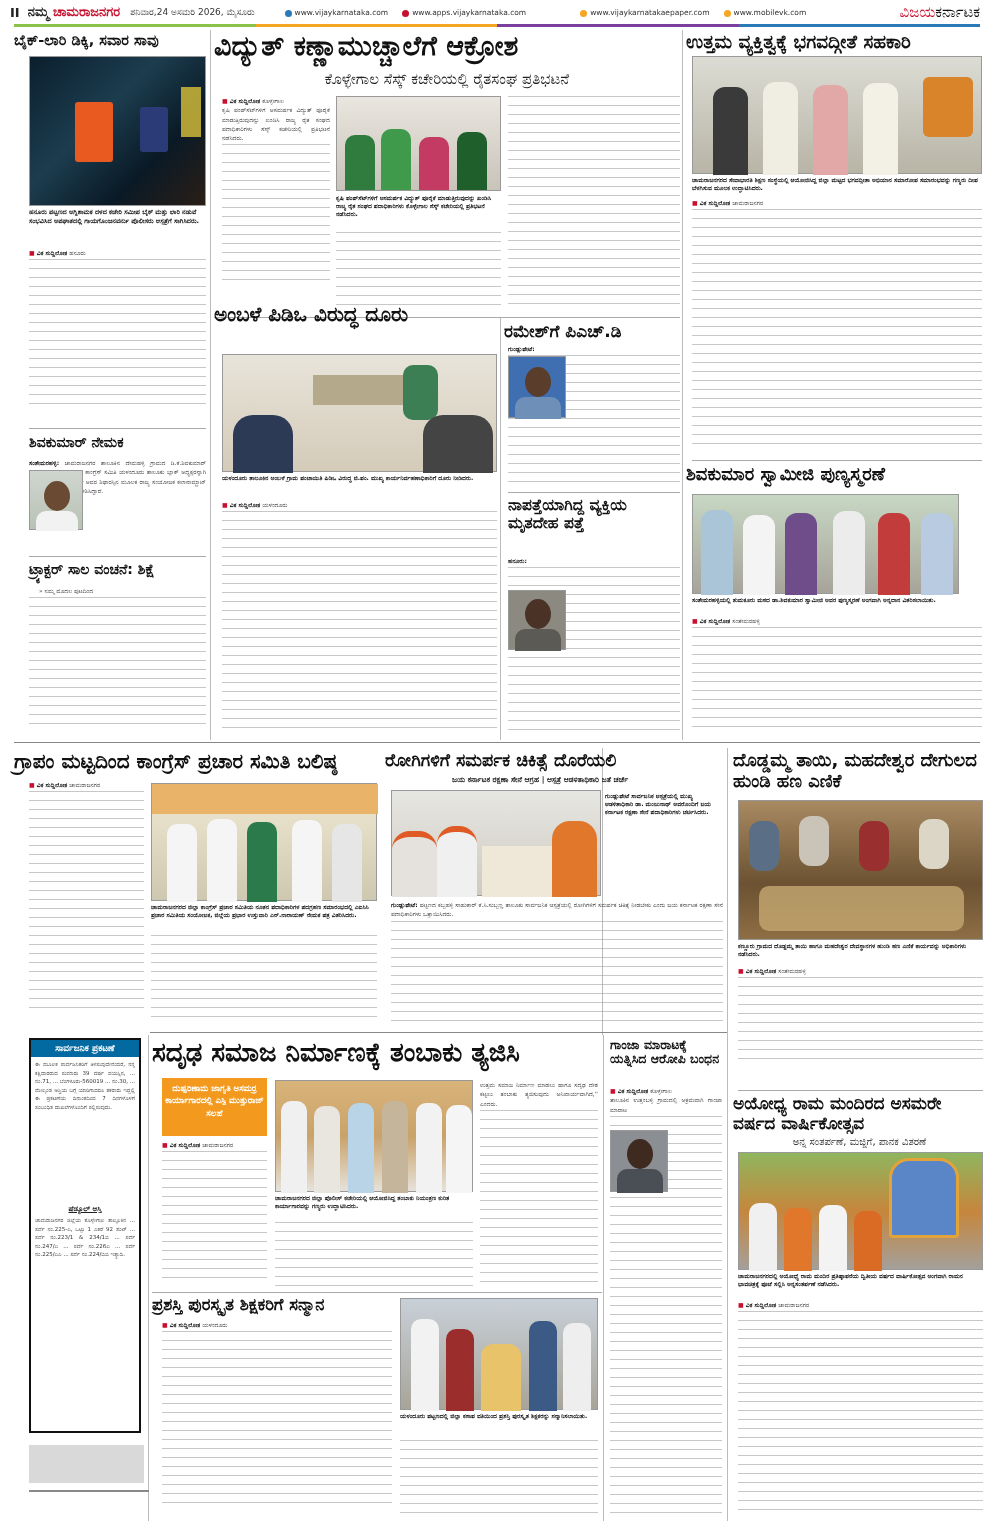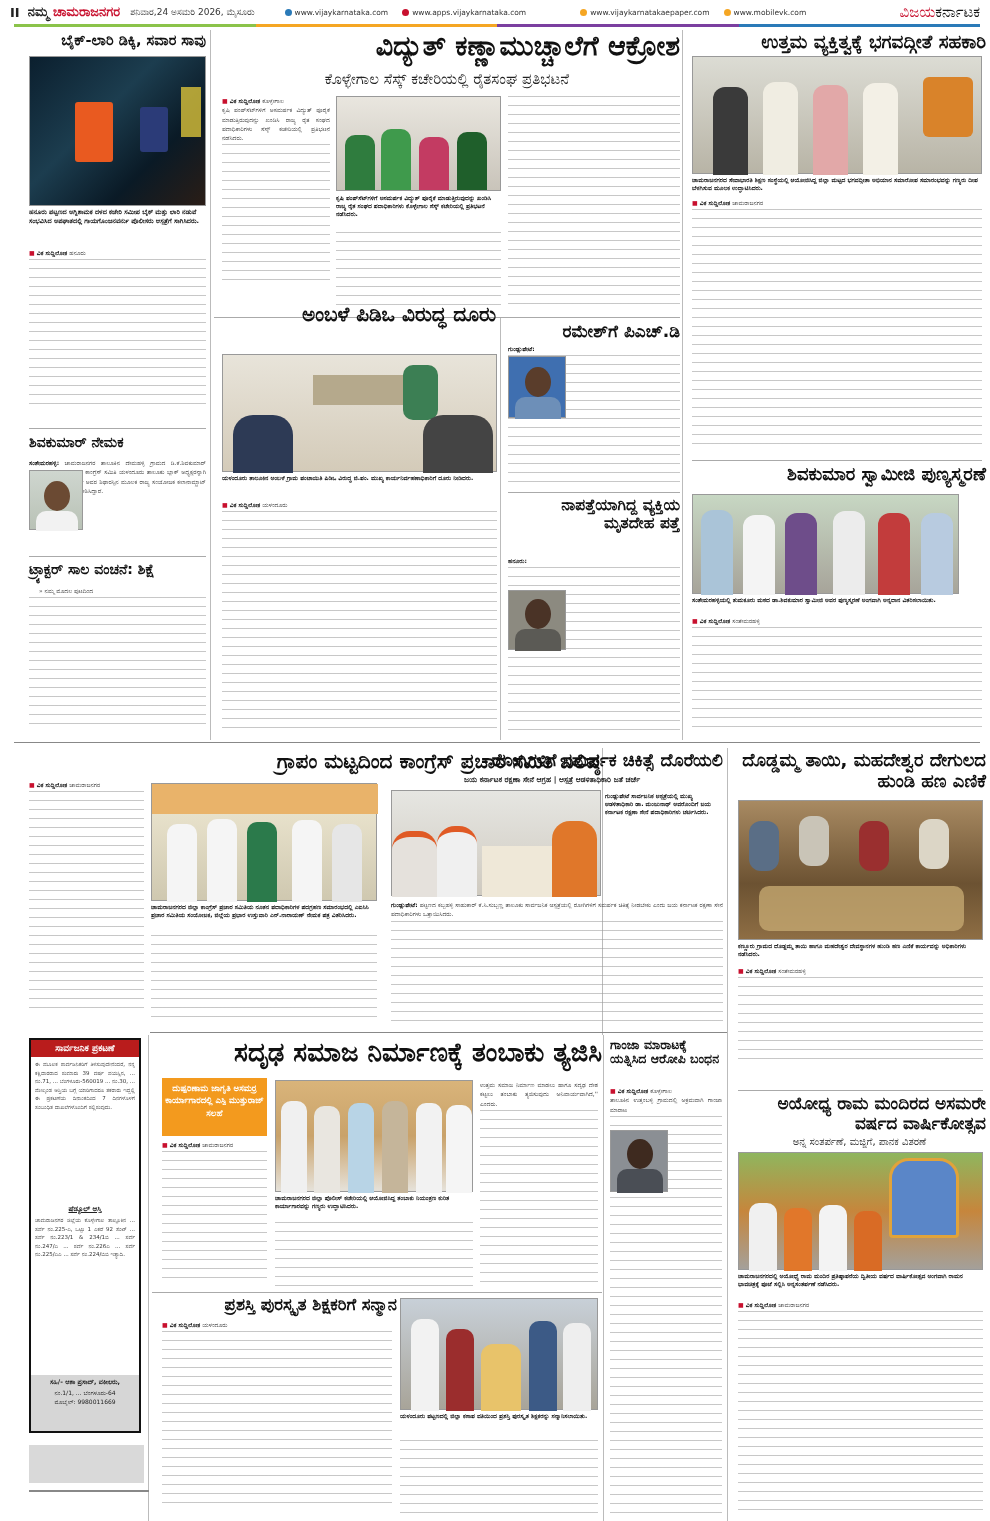--- a/index.html
+++ b/index.html
@@ -2,39 +2,39 @@
 <html><head>
 <meta charset="utf-8">
 <style>
   * { box-sizing: border-box; margin: 0; padding: 0; }
   body { width: 990px; height: 1521px; background: #fff; font-family: "DejaVu Sans", sans-serif; color: #222; position: relative; overflow: hidden; }
   .masthead { position: absolute; left: 0; top: 0; width: 990px; height: 24px; display: flex; align-items: center; padding: 0 10px; font-size: 10px; }
   .masthead .pg { font-weight: bold; font-size: 13px; margin-right: 8px; }
   .masthead .nammu { font-weight: bold; font-size: 13px; }
   .masthead .region { font-weight: bold; font-size: 13px; color: #c8102e; margin-left: 4px; margin-right: 10px; }
   .masthead .date { font-size: 9px; color: #333; margin-right: 30px; }
-  .masthead .link { font-size: 7.5px; color: #333; margin-right: 14px; display: flex; align-items: center; gap: 3px; }
+  .masthead .link { font-size: 7.5px; color: #333; margin-right: 14px; display: flex; align-items: flex-end; gap: 3px; }
   .masthead .dot { width: 7px; height: 7px; border-radius: 50%; display: inline-block; }
   .masthead .brand { margin-left: auto; font-weight: normal; font-size: 15px; color: #111; }
   .masthead .brand .b1 { color: #c8102e; }
   .strip { position: absolute; top: 24px; left: 14px; height: 3px; width: 966px; display: flex; }
   .strip div { flex: 1; }
   .abs { position: absolute; }
-  .hl { font-weight: bold; color: #111; line-height: 1.15; text-align: right; }
+  .hl { font-weight: bold; color: #111; line-height: 1.15; text-align: left; }
   .sub { text-align: center; color: #222; }
   .photo { position: absolute; border: 1px solid #999; }
   .cap { position: absolute; font-size: 6.5px; font-weight: bold; line-height: 1.35; color: #111; }
   .body { position: absolute; font-size: 6px; line-height: 1.55; color: #333; text-align: justify; overflow: hidden; }
   .dateline { font-weight: bold; color: #111; }
   .bullet { color: #c8102e; font-weight: bold; }
   .rule { position: absolute; background: #aaa; }
   .vrule { position: absolute; width: 1px; background: #bbb; }
   .lines { background: repeating-linear-gradient(to bottom, #9a9a9a 0 1px, transparent 1px 9px); opacity: .55; }
   .notice { position: absolute; left: 29px; top: 1038px; width: 112px; height: 395px; border: 2px solid #111; background: #fff; }
-  .notice .nh { background: #b91c1c; color: #fff; font-weight: bold; font-size: 9px; text-align: center; padding: 3px 0; }
+  .notice .nh { background: #0369a1; color: #fff; font-weight: bold; font-size: 9px; text-align: center; padding: 3px 0; }
   .notice .nsub { font-size: 7px; font-weight: bold; text-align: center; text-decoration: underline; margin-top: 3px; }
   .notice .nfoot { position: absolute; left: 0; right: 0; bottom: 0; height: 56px; background: #d6d6d6; font-size: 6px; text-align: center; padding: 3px; line-height: 1.5; }
   .orange-box { position: absolute; left: 162px; top: 1078px; width: 105px; height: 58px; background: #f39a1e; color: #fff; font-weight: bold; font-size: 8.5px; text-align: center; line-height: 1.45; padding-top: 4px; }
 </style>
 </head>
 <body>
 
 <div class="masthead">
   <span class="pg">II</span>
   <span class="nammu">ನಮ್ಮ</span>
@@ -196,21 +196,21 @@
   <div style="position:absolute;left:15px;top:40px;width:30px;height:78px;background:#f5f5f5;border-radius:10px 10px 0 0"></div>
   <div style="position:absolute;left:55px;top:35px;width:30px;height:83px;background:#f5f5f5;border-radius:10px 10px 0 0"></div>
   <div style="position:absolute;left:95px;top:38px;width:30px;height:80px;background:#2b7a4b;border-radius:10px 10px 0 0"></div>
   <div style="position:absolute;left:140px;top:36px;width:30px;height:82px;background:#f5f5f5;border-radius:10px 10px 0 0"></div>
   <div style="position:absolute;left:180px;top:40px;width:30px;height:78px;background:#e6e6e6;border-radius:10px 10px 0 0"></div>
 </div>
 <div class="cap" style="left:151px;top:903px;width:226px;font-size:6px">ಚಾಮರಾಜನಗರದ ಜಿಲ್ಲಾ ಕಾಂಗ್ರೆಸ್ ಪ್ರಚಾರ ಸಮಿತಿಯ ನೂತನ ಪದಾಧಿಕಾರಿಗಳ ಪದಗ್ರಹಣ ಸಮಾರಂಭದಲ್ಲಿ ಎಐಸಿಸಿ ಪ್ರಚಾರ ಸಮಿತಿಯ ಸಂಯೋಜಕ, ಜಿಲ್ಲೆಯ ಪ್ರಭಾರ ಉಸ್ತುವಾರಿ ಎನ್.ನಾರಾಯಣ್ ನೇಮಕ ಪತ್ರ ವಿತರಿಸಿದರು.</div>
 <div class="body lines" style="left:151px;top:935px;width:226px;height:90px"></div>
 
 <div class="abs hl" style="left:385px;top:750px;width:338px;font-size:17.5px">ರೋಗಿಗಳಿಗೆ ಸಮರ್ಪಕ ಚಿಕಿತ್ಸೆ ದೊರೆಯಲಿ</div>
-<div class="abs sub" style="left:383px;top:775px;width:338px;font-size:7.5px;font-weight:bold">ಜಯ ಕರ್ನಾಟಕ ರಕ್ಷಣಾ ಸೇನೆ ಆಗ್ರಹ | ಆಸ್ಪತ್ರೆ ಆಡಳಿತಾಧಿಕಾರಿ ಜತೆ ಚರ್ಚೆ</div>
+<div class="abs sub" style="left:371px;top:775px;width:338px;font-size:7.5px;font-weight:bold">ಜಯ ಕರ್ನಾಟಕ ರಕ್ಷಣಾ ಸೇನೆ ಆಗ್ರಹ | ಆಸ್ಪತ್ರೆ ಆಡಳಿತಾಧಿಕಾರಿ ಜತೆ ಚರ್ಚೆ</div>
 <div class="photo" style="left:391px;top:790px;width:210px;height:106px;background:linear-gradient(#e6e6e2,#cfcac0)">
   <div style="position:absolute;left:0;top:40px;width:45px;height:66px;background:#e5e1dc;border-radius:18px 18px 0 0;border-top:6px solid #e05a25"></div>
   <div style="position:absolute;left:45px;top:35px;width:40px;height:71px;background:#f0f0f0;border-radius:18px 18px 0 0;border-top:6px solid #e05a25"></div>
   <div style="position:absolute;left:90px;top:55px;width:70px;height:51px;background:#efe8d8"></div>
   <div style="position:absolute;left:160px;top:30px;width:45px;height:76px;background:#e0772a;border-radius:18px 18px 0 0"></div>
 </div>
 <div class="cap" style="left:605px;top:792px;width:118px;font-size:6px">ಗುಂಡ್ಲುಪೇಟೆ ಸಾರ್ವಜನಿಕ ಆಸ್ಪತ್ರೆಯಲ್ಲಿ ಮುಖ್ಯ ಆಡಳಿತಾಧಿಕಾರಿ ಡಾ. ಮಂಜುನಾಥ್ ಅವರೊಂದಿಗೆ ಜಯ ಕರ್ನಾಟಕ ರಕ್ಷಣಾ ಸೇನೆ ಪದಾಧಿಕಾರಿಗಳು ಚರ್ಚಿಸಿದರು.</div>
 <div class="body" style="left:391px;top:900px;width:332px;height:125px">
   <span class="dateline">ಗುಂಡ್ಲುಪೇಟೆ:</span> <span>ಪಟ್ಟಣದ ಕಬ್ಬಹಳ್ಳಿ ಸಾಹುಕಾರ್ ಕೆ.ಸಿ.ಸುಬ್ಬಣ್ಣ ತಾಲೂಕು ಸಾರ್ವಜನಿಕ ಆಸ್ಪತ್ರೆಯಲ್ಲಿ ರೋಗಿಗಳಿಗೆ ಸಮರ್ಪಕ ಚಿಕಿತ್ಸೆ ನೀಡಬೇಕು ಎಂದು ಜಯ ಕರ್ನಾಟಕ ರಕ್ಷಣಾ ಸೇನೆ ಪದಾಧಿಕಾರಿಗಳು ಒತ್ತಾಯಿಸಿದರು.</span>
   <div class="lines" style="height:100px;margin-top:2px"></div>
@@ -231,25 +231,20 @@
 </div>
 <div class="rule" style="left:738px;top:1090px;width:245px;height:1px"></div>
 
 <div class="rule" style="left:150px;top:1032px;width:577px;height:1px;background:#888"></div>
 
 <div class="notice">
   <div class="nh">ಸಾರ್ವಜನಿಕ ಪ್ರಕಟಣೆ</div>
   <div class="body" style="position:relative;padding:3px 4px;height:145px;font-size:5.5px">ಈ ಮೂಲಕ ಸಾರ್ವಜನಿಕರಿಗೆ ತಿಳಿಸುವುದೇನೆಂದರೆ, ನನ್ನ ಕಕ್ಷಿದಾರರಾದ ಸುಮಾರು 39 ವರ್ಷ ವಯಸ್ಸಿನ, ... ನಂ.71, ... ಬೆಂಗಳೂರು-560019 ... ನಂ.30, ... ಮೇಲ್ಕಂಡ ಆಸ್ತಿಯ ಬಗ್ಗೆ ಯಾರಿಗಾದರೂ ತಕರಾರು ಇದ್ದಲ್ಲಿ ಈ ಪ್ರಕಟಣೆಯ ದಿನಾಂಕದಿಂದ 7 ದಿನಗಳೊಳಗೆ ಸಂಬಂಧಿತ ದಾಖಲೆಗಳೊಂದಿಗೆ ಸಲ್ಲಿಸುವುದು.</div>
   <div class="nsub">ಷೆಡ್ಯೂಲ್ ಆಸ್ತಿ</div>
   <div class="body" style="position:relative;padding:3px 4px;height:125px;font-size:5.5px">ಚಾಮರಾಜನಗರ ಜಿಲ್ಲೆಯ ಕೊಳ್ಳೇಗಾಲ ತಾಲ್ಲೂಕಿನ ... ಸರ್ವೆ ನಂ.225-ಎ, ಒಟ್ಟು 1 ಎಕರೆ 92 ಸೆಂಟ್ ... ಸರ್ವೆ ನಂ.223/1 &amp; 234/1ಬಿ ... ಸರ್ವೆ ನಂ.247/ಎ ... ಸರ್ವೆ ನಂ.226ಎ ... ಸರ್ವೆ ನಂ.225/ಎಎ ... ಸರ್ವೆ ನಂ.224/ಬಿಬಿ ಇತ್ಯಾದಿ.</div>
-  <div class="nfoot">
-    <div style="font-weight:bold;font-size:6.5px">ಸಹಿ/- ಆಶಾ ಪ್ರಸಾದ್, ವಕೀಲರು,</div>
-    <div>ನಂ.1/1, ... ಬೆಂಗಳೂರು-64</div>
-    <div>ಮೊಬೈಲ್: 9980011669</div>
-  </div>
 </div>
 <div class="abs" style="left:29px;top:1445px;width:115px;height:38px;background:#d9d9d9"></div>
 <div class="rule" style="left:29px;top:1490px;width:120px;height:2px;background:#888"></div>
 
 <div class="abs hl" style="left:152px;top:1038px;width:450px;font-size:26px">ಸದೃಢ ಸಮಾಜ ನಿರ್ಮಾಣಕ್ಕೆ ತಂಬಾಕು ತ್ಯಜಿಸಿ</div>
 <div class="orange-box">ದುಷ್ಪರಿಣಾಮ ಜಾಗೃತಿ ಅಸಮರ್ರ ಕಾರ್ಯಾಗಾರದಲ್ಲಿ ಎಸ್ಪಿ ಮುತ್ತುರಾಜ್ ಸಲಹೆ</div>
 <div class="body" style="left:162px;top:1140px;width:105px;height:148px">
   <div><span class="bullet">■ </span><span class="dateline">ವಿಕ ಸುದ್ದಿಲೋಕ</span> <span>ಚಾಮರಾಜನಗರ</span></div>
   <div class="lines" style="height:130px;margin-top:2px"></div>
 </div>

